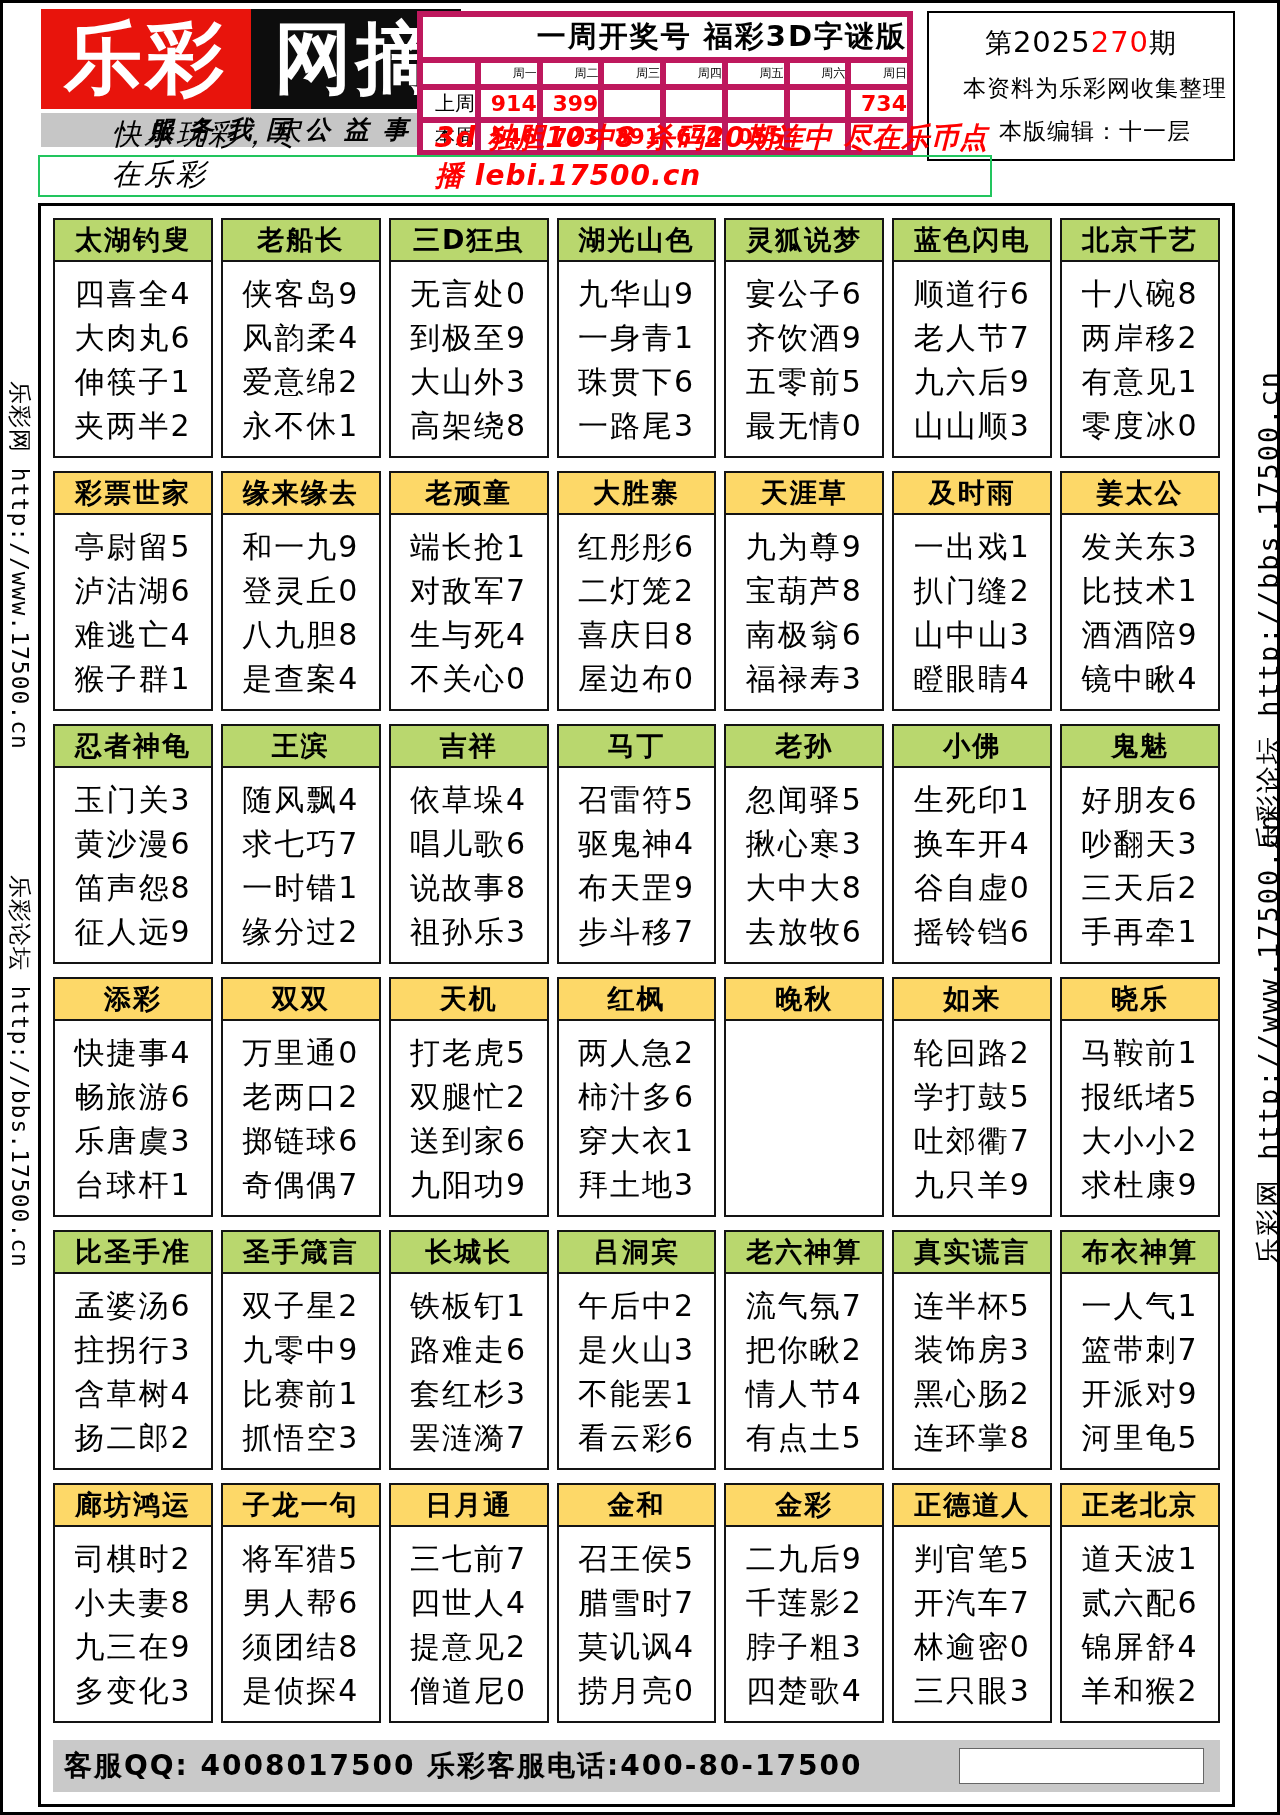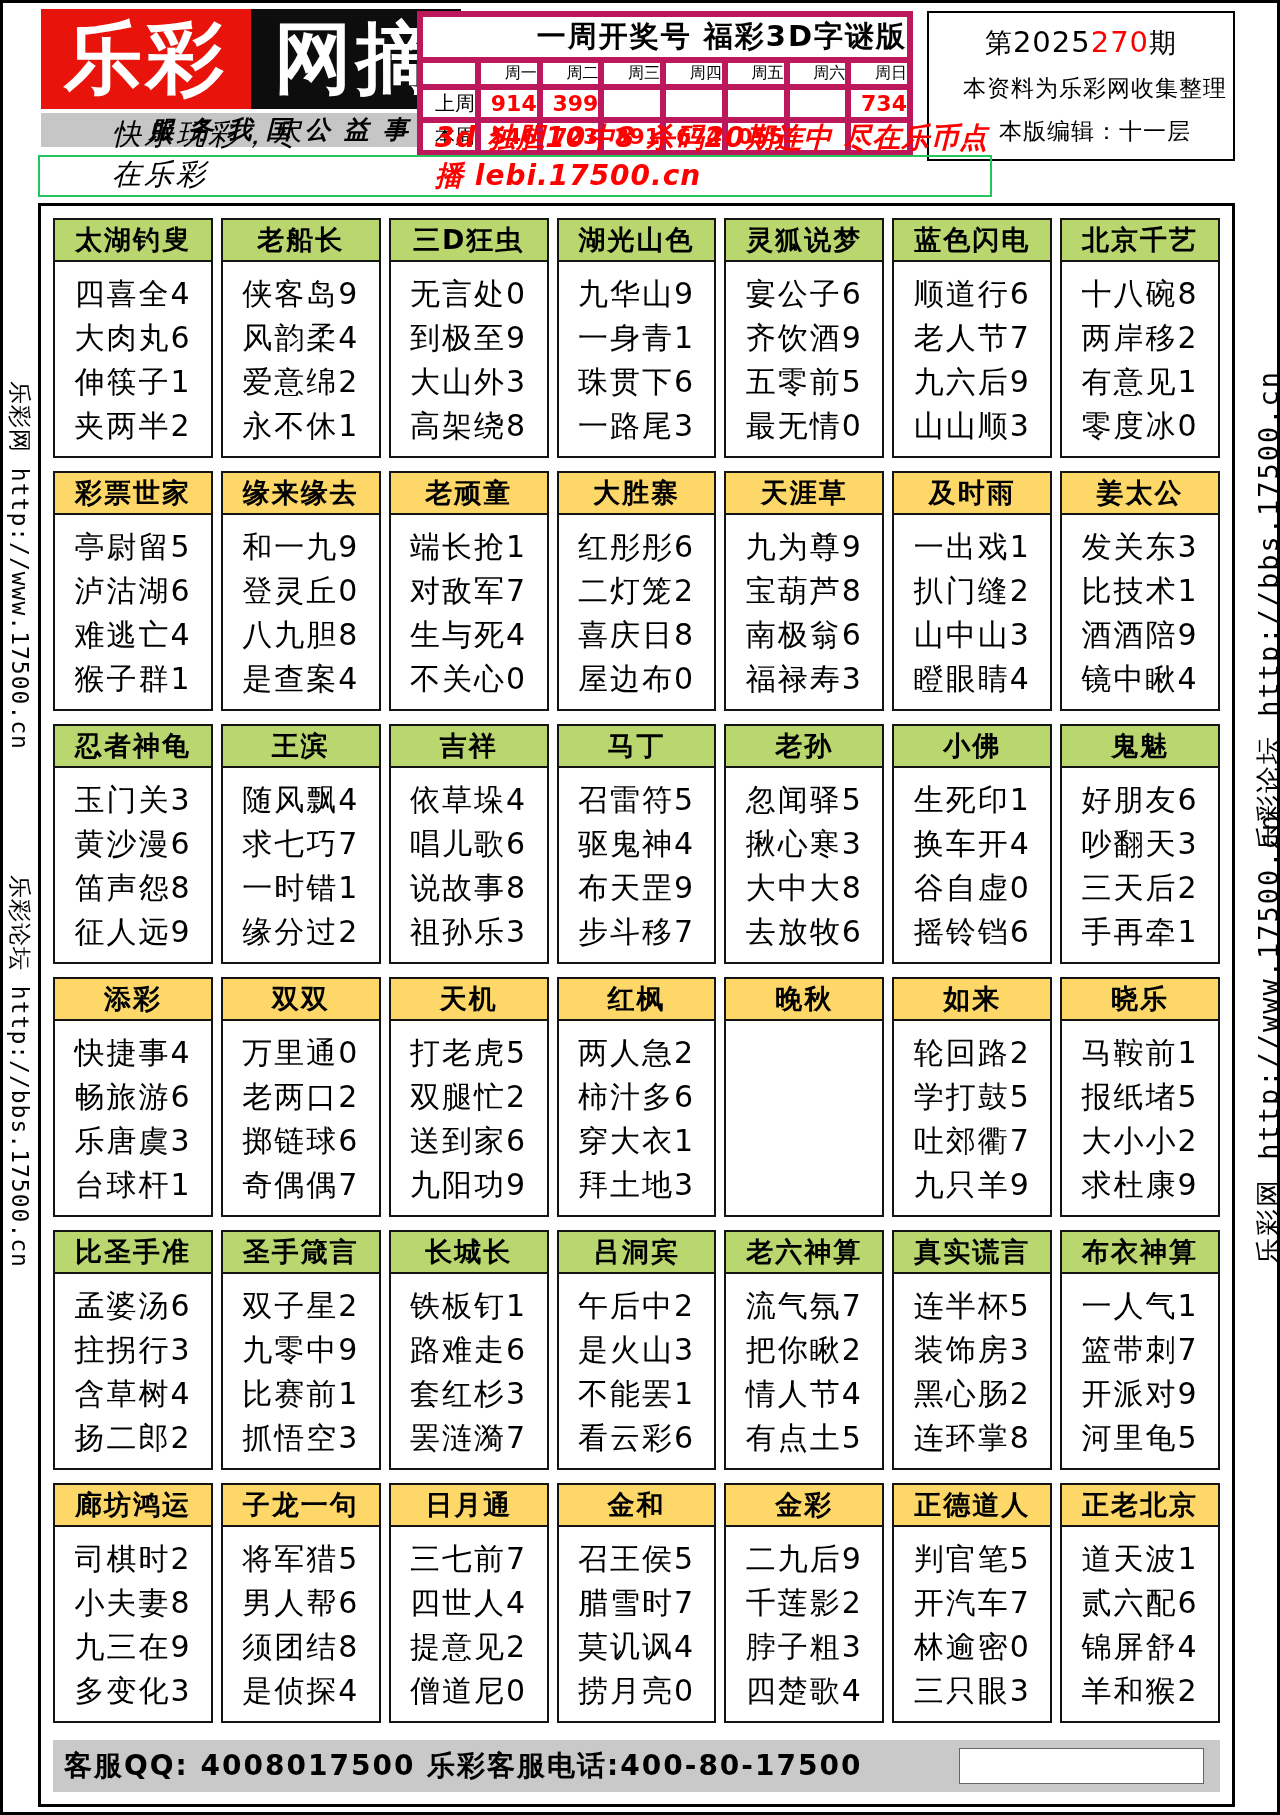--- a/index.html
+++ b/index.html
@@ -29,21 +29,21 @@
   .logo .lg.black{background:#0d0d0d;}
   .logo-sub{position:absolute; left:38px; top:110px; width:420px; height:34px;
             background:var(--gray); font-style:italic; font-size:25px; letter-spacing:14px;
             text-align:right; line-height:34px; font-weight:600;}
 
   
   .week-table{position:absolute; left:414px; top:8px; width:496px; border-collapse:collapse;
               table-layout:fixed; background:#fff;}
   .week-table td{border:6px solid #be185d; text-align:right; overflow:hidden;}
   .week-table .wt-title{height:46px; font-size:29px; font-weight:600; letter-spacing:2px;}
-  .week-table .wt-day{height:27px; font-size:16px;}
+  .week-table .wt-day{height:27px; font-size:12px;}
   .week-table .wt-label{font-size:20px; height:26px;}
   .week-table .wt-val{height:27px; font-size:22px; font-weight:bold; color:var(--red);}
   .week-table col.lab{width:58px;}
 
   
   .info-box{position:absolute; left:924px; top:8px; width:308px; height:150px;
             border:2px solid #000; display:flex; flex-direction:column;
             justify-content:space-around; align-items:center; padding:6px 0;}
   .info-issue{font-size:27px; letter-spacing:1px;}
   .info-issue .num{font-size:29px;}

